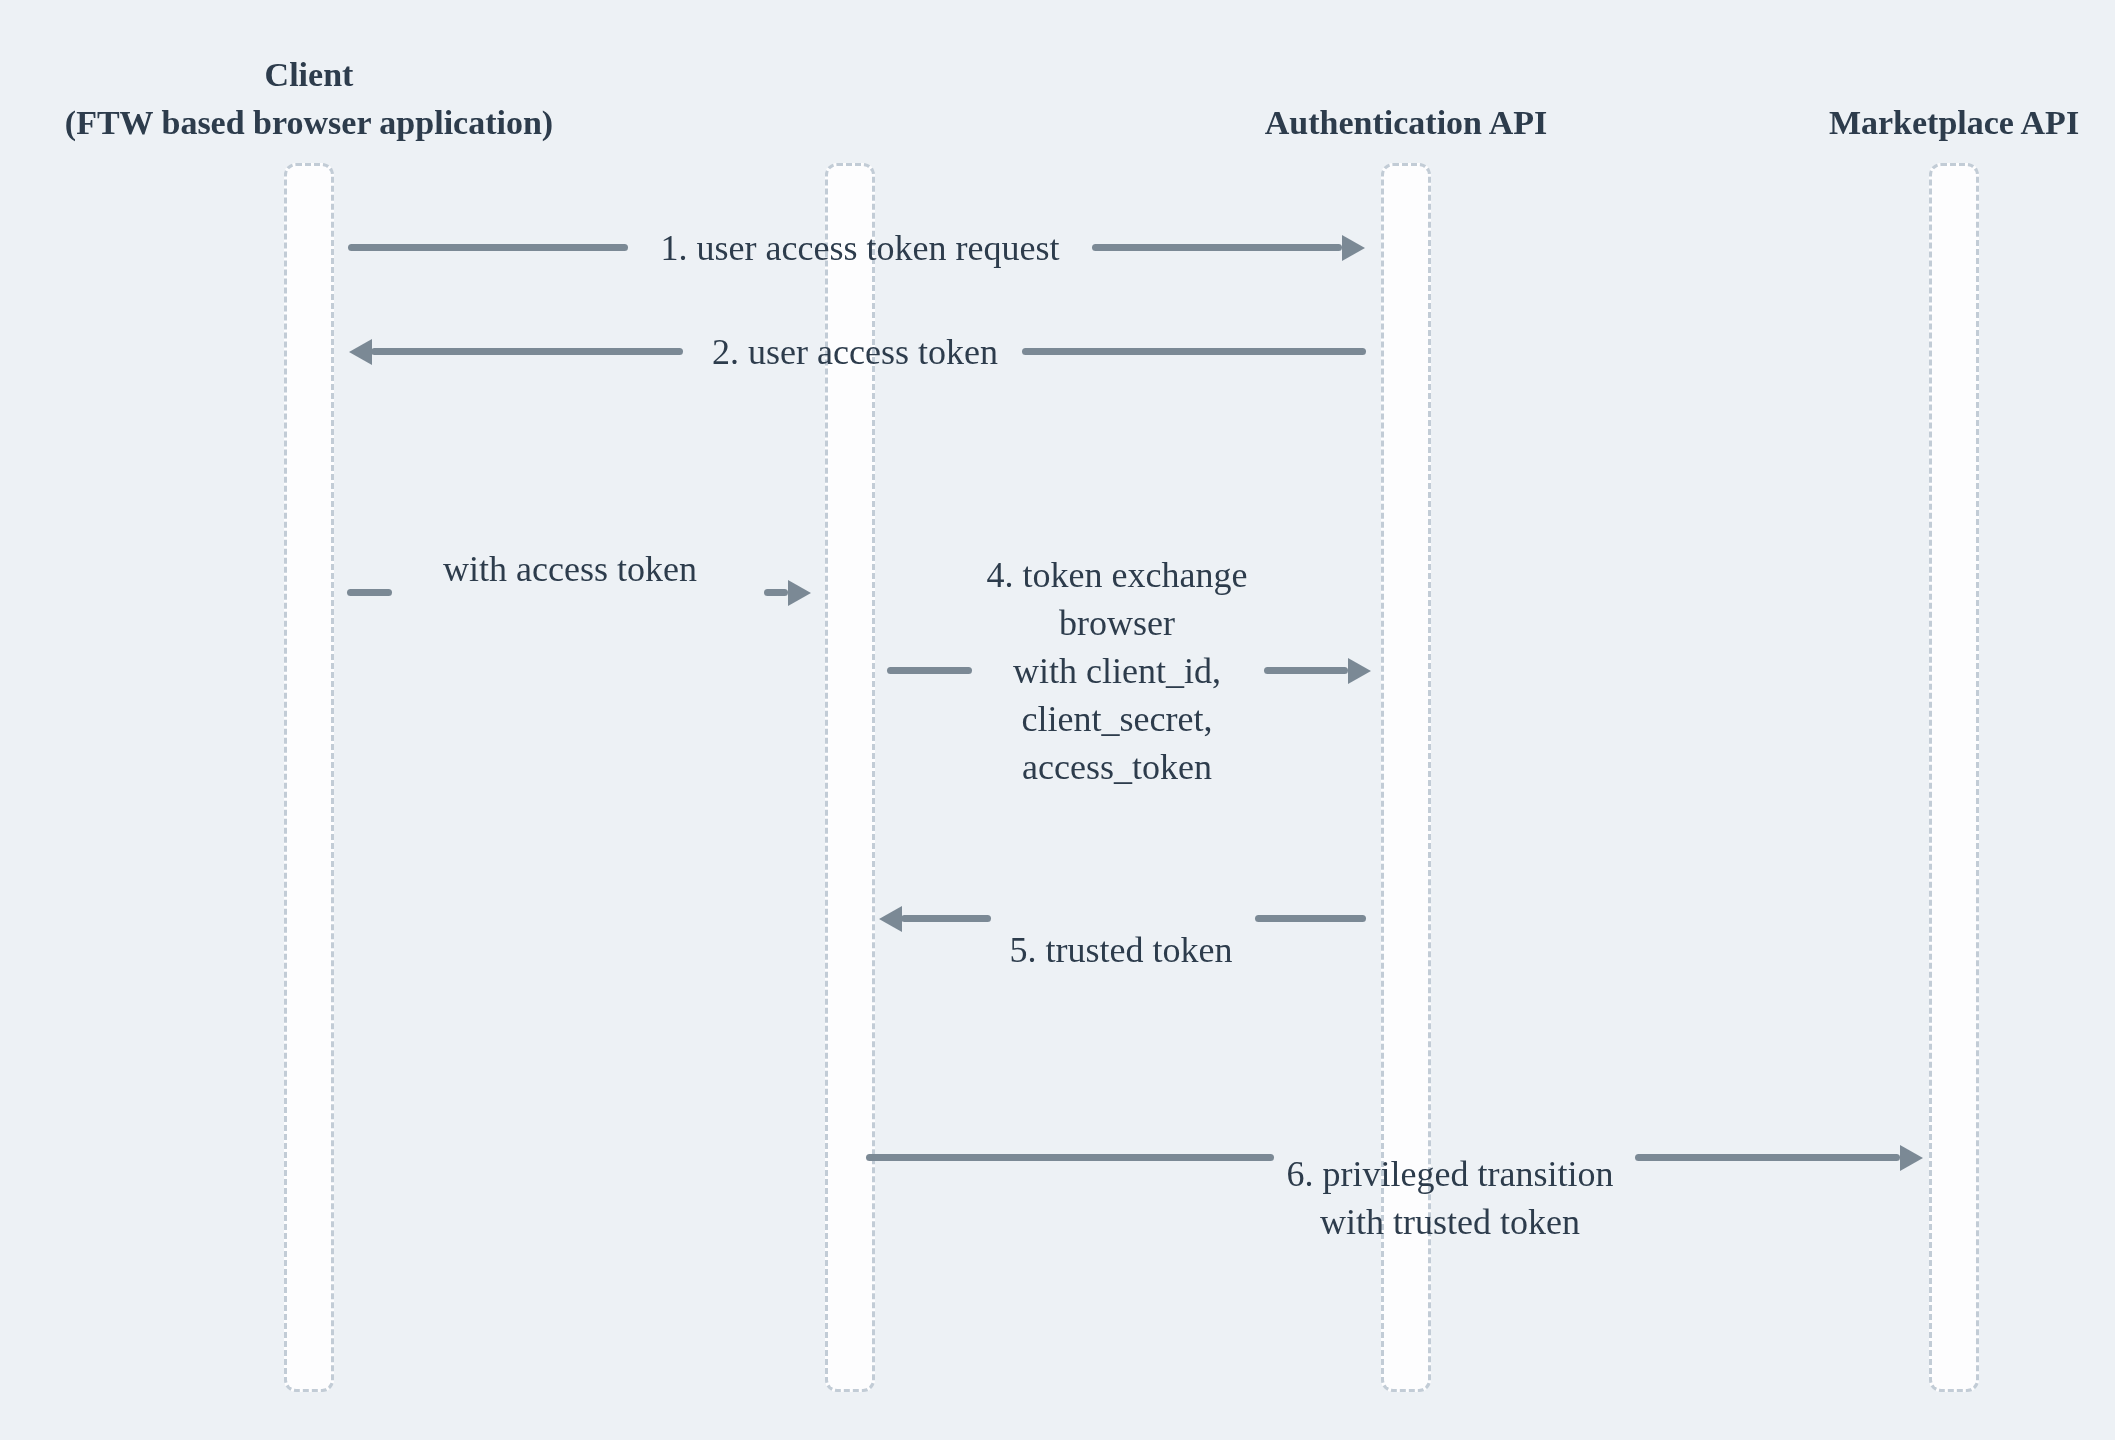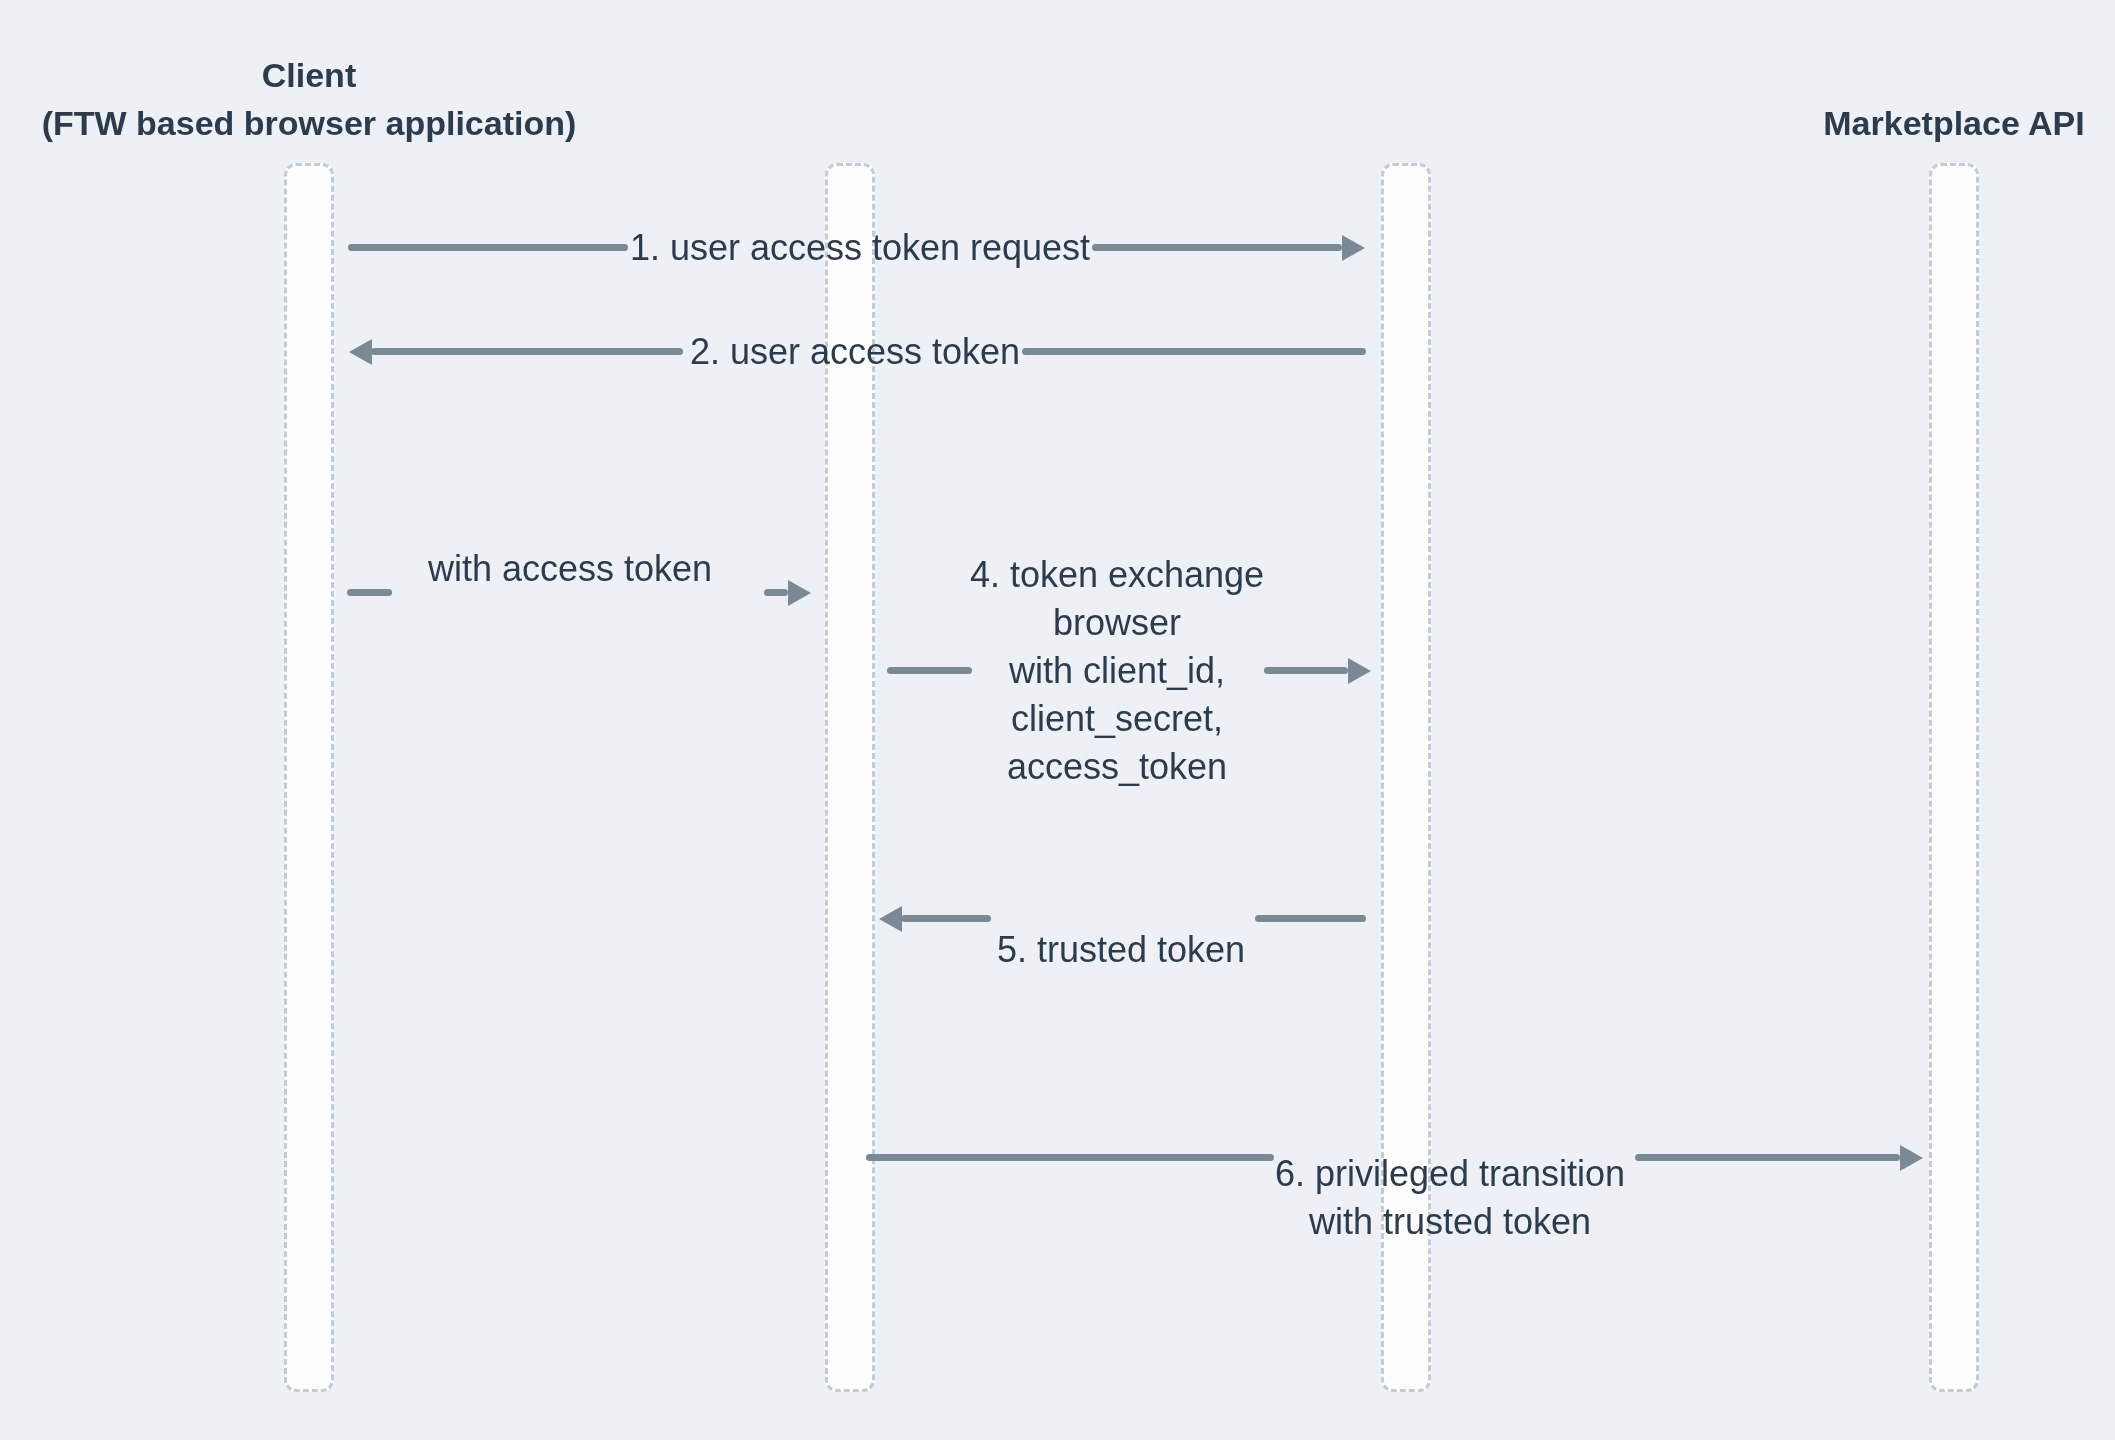--- a/index.html
+++ b/index.html
@@ -2,21 +2,21 @@
 <html style="--bg: #edf1f5; --arrow: #7b8995; --text: #2d3c4c; --lifeline-fill: #fdfdfe; --lifeline-border: #c2ccd6;"><head>
 <meta charset="utf-8">
 <style>
   :root {
     --bg: #edf1f5;
     --arrow: #7b8995;
     --text: #2d3c4c;
     --lifeline-fill: #fdfdfe;
     --lifeline-border: #c2ccd6;
   }
-  * { box-sizing: border-box; }
+  * { box-sizing: border-box; font-family: Liberation Serif, serif; }
   html, body { margin: 0; padding: 0; background: var(--bg); }
   .stage {
     position: relative;
     width: 2115px;
     height: 1440px;
     background: var(--bg);
     overflow: hidden;
     font-family: "Liberation Sans", sans-serif;
     color: var(--text);
   }
@@ -81,20 +81,23 @@
 
   <div class="lifeline" style="left:284px;"></div>
   <div class="lifeline" style="left:825px;"></div>
   <div class="lifeline" style="left:1381px;"></div>
   <div class="lifeline" style="left:1929px;"></div>
 
   <div class="participant-header" style="left:9px;">
     <span>Client</span>
     <span>(FTW based browser application)</span>
   </div>
+  <div class="participant-header" style="left:1106px;">
+    <span>Authentication API</span>
+  </div>
   <div class="participant-header" style="left:1654px;">
     <span>Marketplace API</span>
   </div>
 
   <div class="seg" style="left:348px; top:244px; width:280px;"></div>
   <div class="msg-label" style="left:860px; top:224px;">1. user access token request</div>
   <div class="seg" style="left:1092px; top:244px; width:250px;"></div>
   <div class="head-right" style="left:1342px; top:235px;"></div>
 
   <div class="head-left" style="left:349px; top:339px;"></div>

